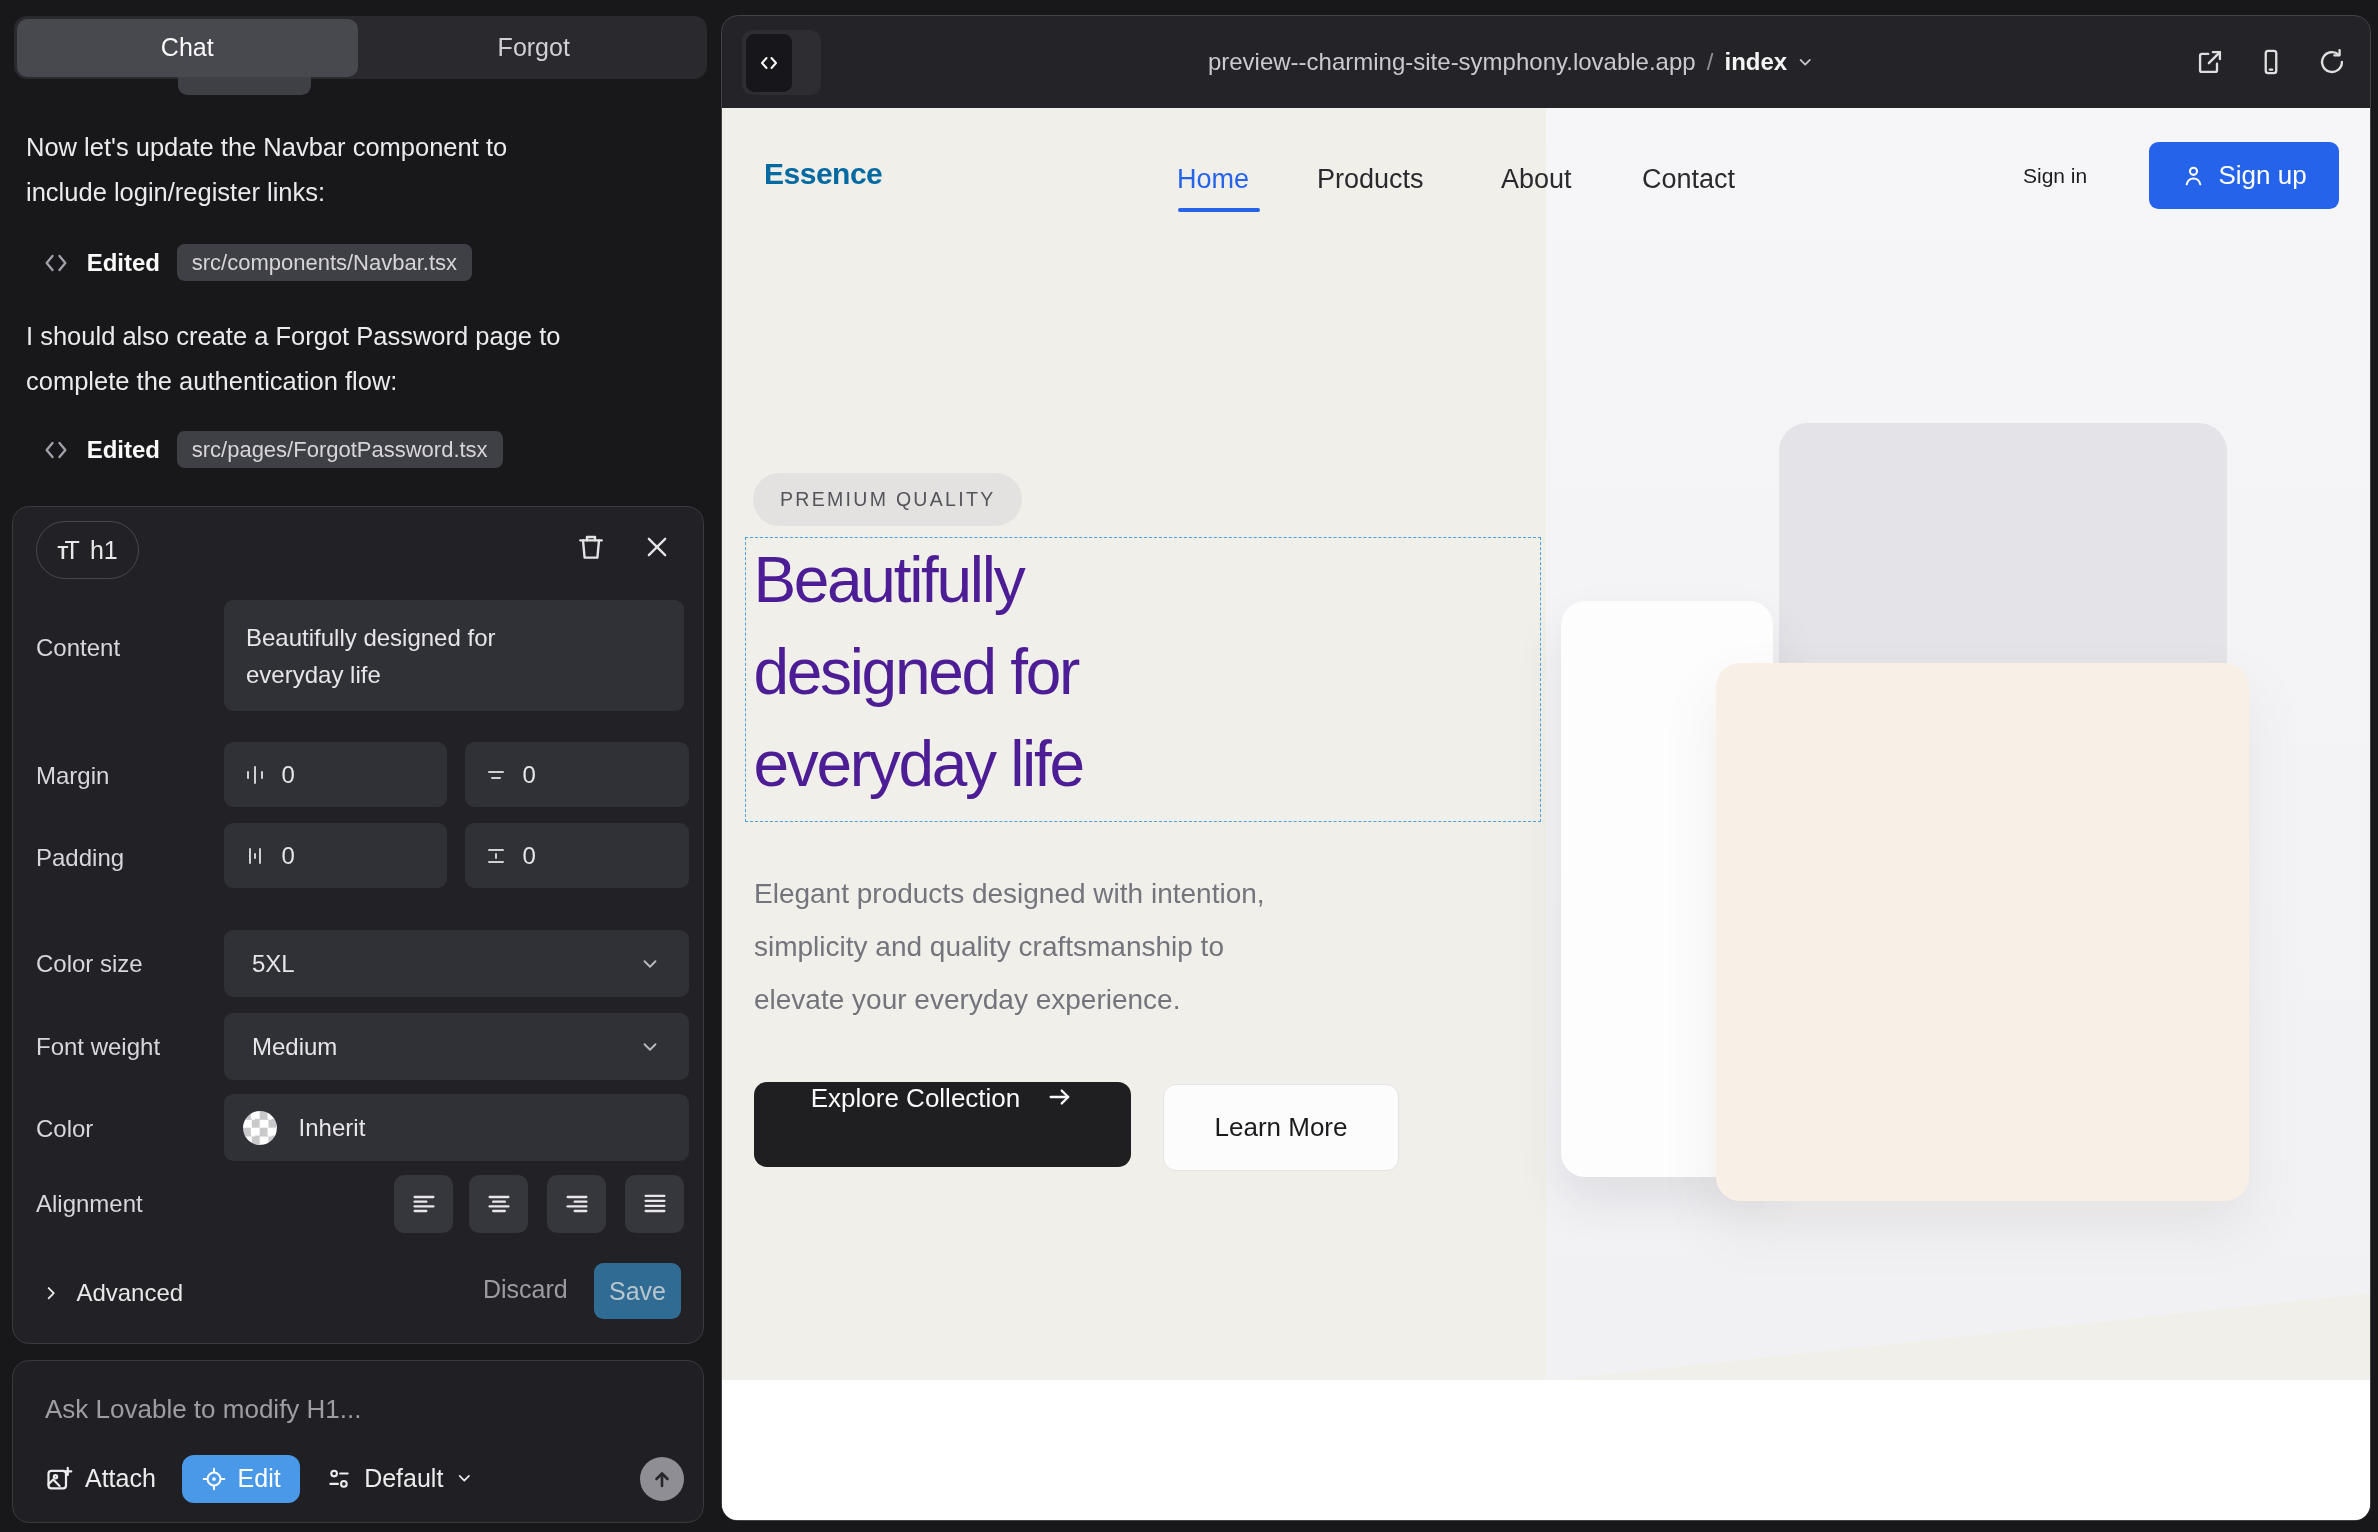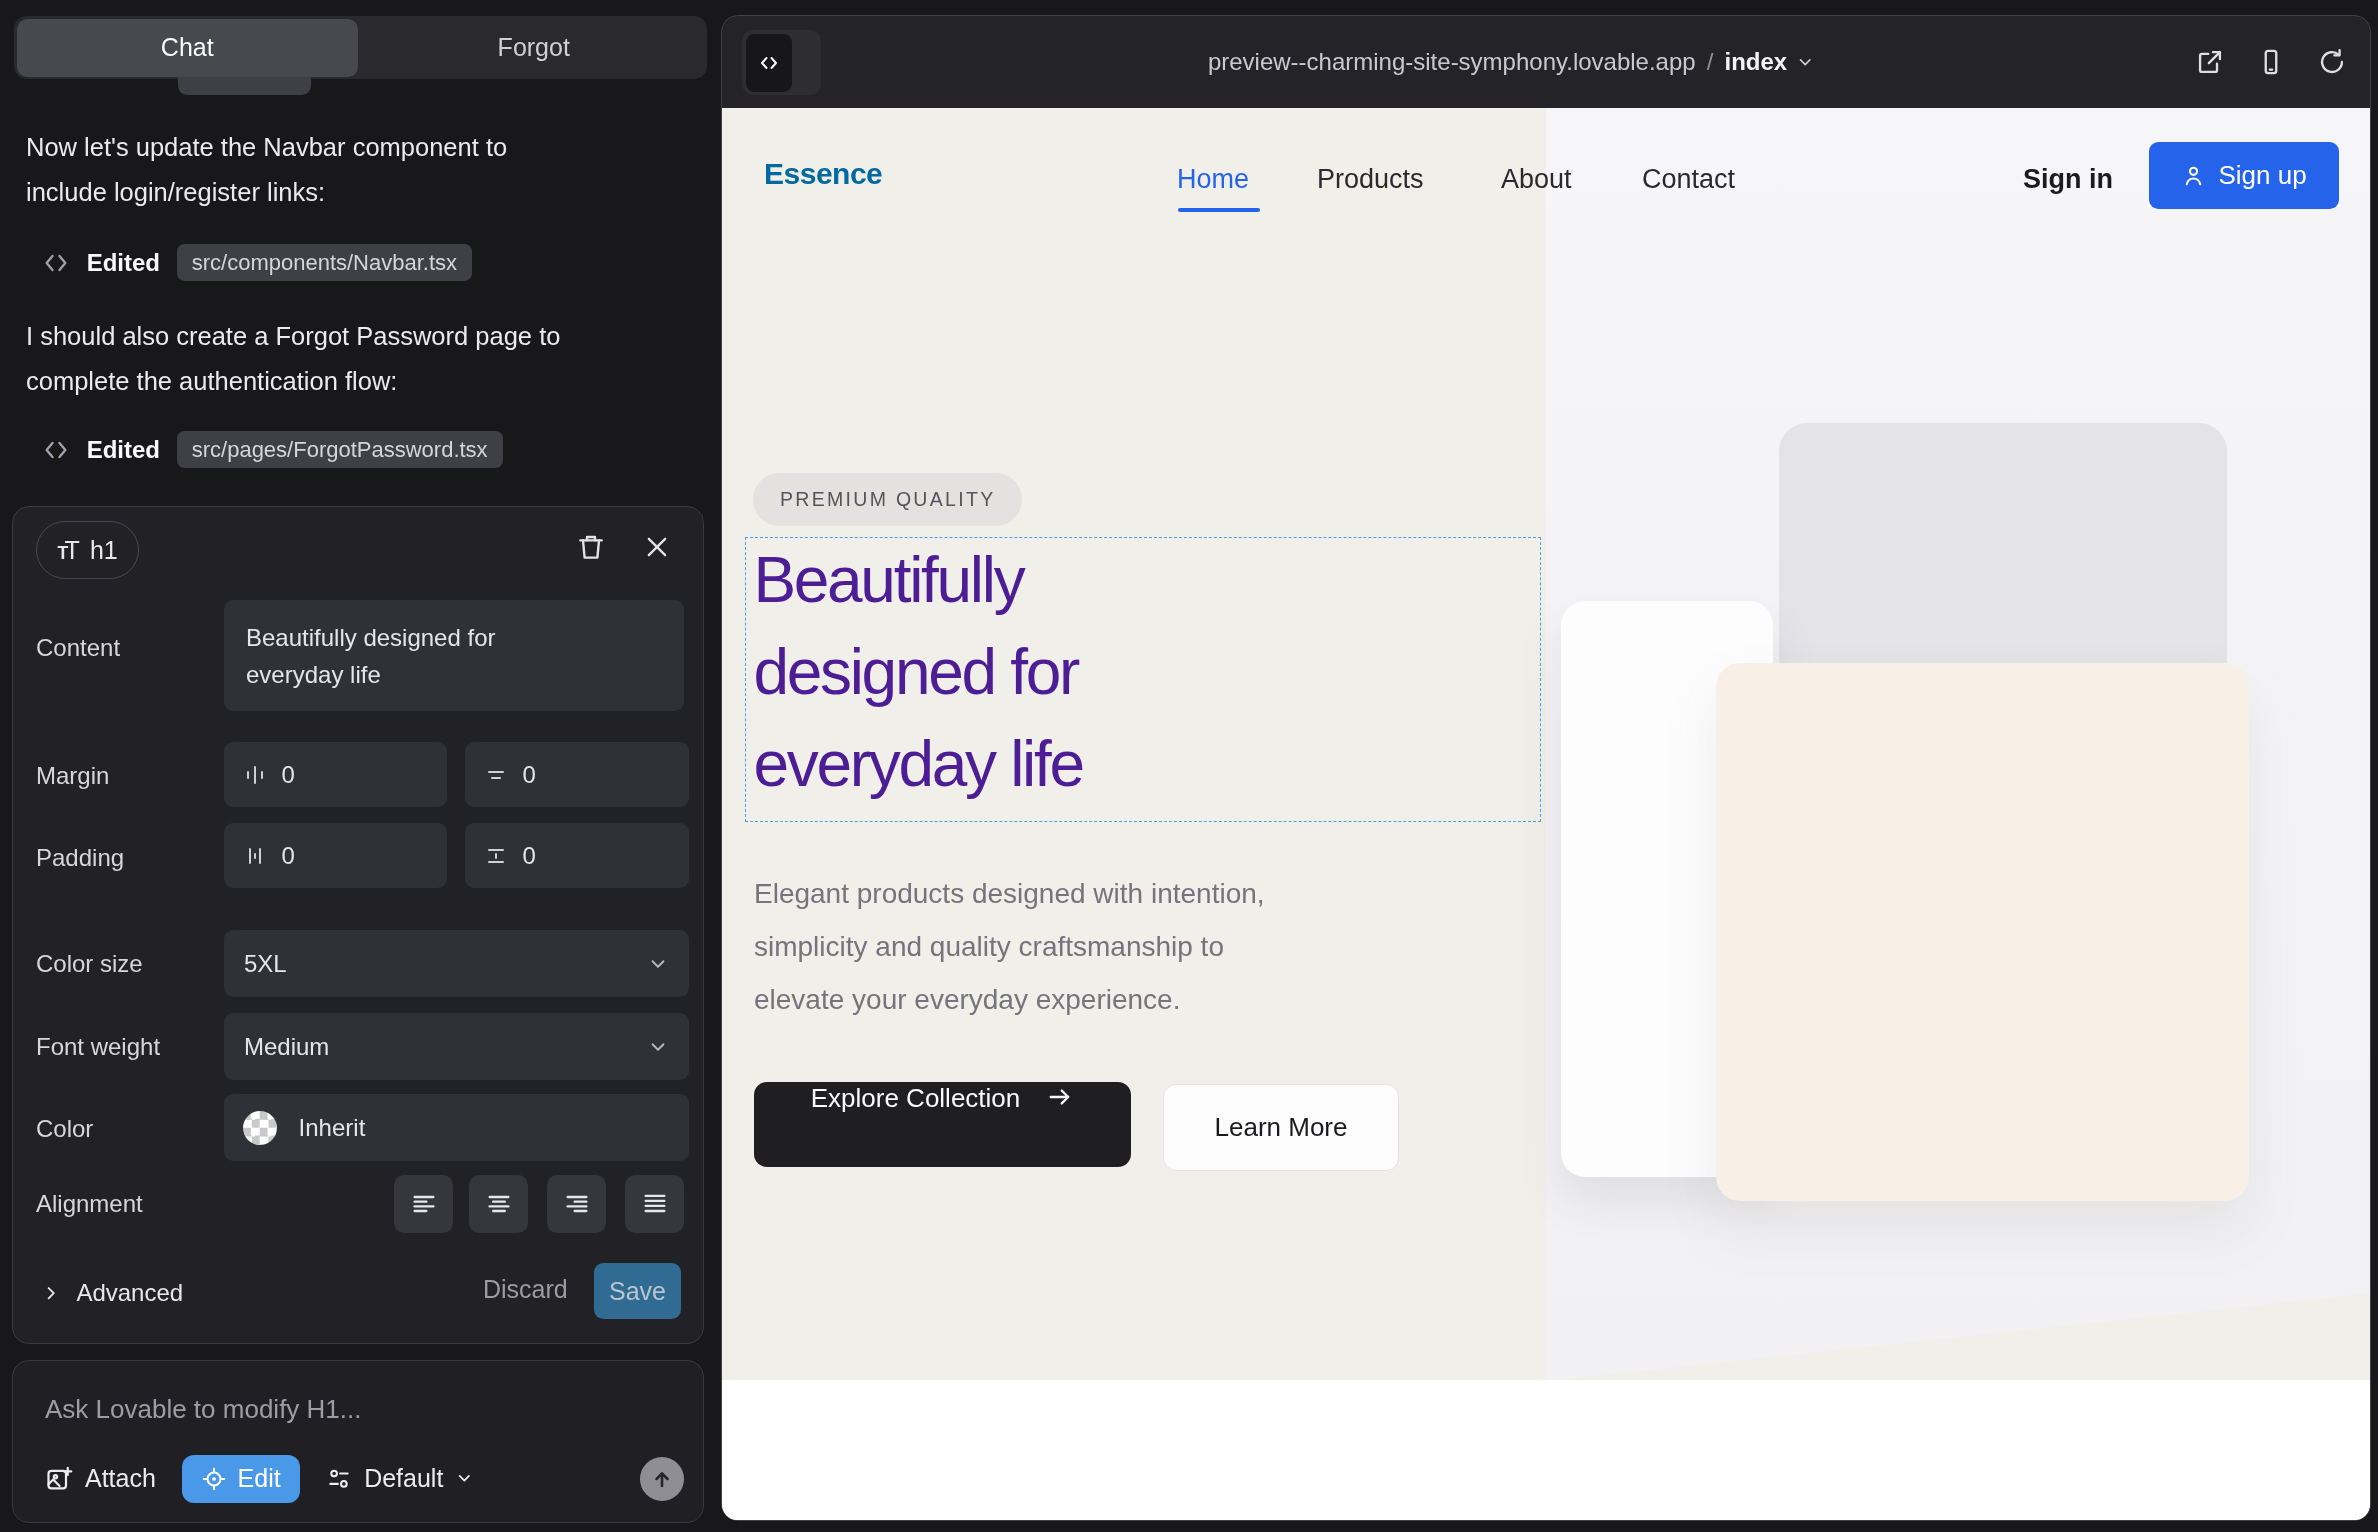--- a/index.html
+++ b/index.html
@@ -23,21 +23,21 @@
   .inspector{position:absolute;left:12px;top:506px;width:692px;height:838px;background:#222226;border:1.9px solid #3a3a41;border-radius:16.7px;box-sizing:border-box;}
   .tagpill{position:absolute;left:23px;top:14px;height:58px;padding:0 20.4px;border:1.9px solid #47474f;border-radius:30px;display:inline-flex;align-items:center;gap:10.2px;box-sizing:border-box;color:#e8e8ea;}
   .t-sm{font-size:17.6px;font-weight:600;transform:translateY(-1.9px);}
   .t-lg{font-size:25px;font-weight:500;margin-left:-3.7px;}
   .tagname{font-size:25px;color:#e8e8ea;}
   .icon-btn{position:absolute;color:#e4e4e7;background:none;border:none;padding:0;cursor:pointer;}
   .flabel{position:absolute;left:23px;font-size:24px;color:#d7d7db;}
   .fbox{position:absolute;background:#303037;border-radius:9.3px;box-sizing:border-box;color:#e6e6e9;font-size:24px;}
   .inputrow{display:flex;align-items:center;gap:15px;padding:0 18.6px;height:100%;}
   .inputrow .ic{color:#cfcfd4;}
-  .selrow{display:flex;align-items:center;justify-content:space-between;padding:0 20px;height:100%;}
+  .selrow{display:flex;align-items:center;justify-content:space-between;padding:0 28px;height:100%;}
   .alignbtn{position:absolute;width:59px;height:58px;background:#36363d;border-radius:10.2px;border:none;display:flex;align-items:center;justify-content:center;color:#e8e8ea;cursor:pointer;}
   .swatch{width:34px;height:34px;border-radius:50%;background:repeating-conic-gradient(#ffffff 0% 25%, #c9c9cc 0% 50%) 0 0/16.7px 16.7px;}
   .adv{position:absolute;left:28px;display:flex;align-items:center;gap:15px;color:#e8e8ea;font-size:24px;}
   .ghostbtn{position:absolute;background:none;border:none;color:#9b9ba2;font-size:25px;cursor:pointer;}
   .savebtn{position:absolute;border:none;border-radius:9.3px;font-size:25px;cursor:pointer;}
 
   
   .composer{position:absolute;left:12px;top:1360px;width:692px;height:163px;background:#202024;border:1.9px solid #38383e;border-radius:16.7px;box-sizing:border-box;}
   .composer .ph{position:absolute;left:32px;top:33px;font-size:26px;color:#9d9da4;}
   .composer .row{position:absolute;left:32px;right:18.6px;bottom:19.5px;display:flex;align-items:center;gap:26px;}
@@ -63,21 +63,21 @@
   .shape-gray{position:absolute;left:1057px;top:315px;width:448px;height:506px;background:#e3e3e8;border-radius:28px;}
   .shape-white{position:absolute;left:839px;top:493px;width:212px;height:576px;background:#fdfdfe;border-radius:24px;box-shadow:0 23px 46px rgba(60,60,80,.10);}
   .shape-beige{position:absolute;left:994px;top:555px;width:533px;height:538px;background:#f8efe7;border-radius:24px;box-shadow:0 28px 56px rgba(120,100,80,.10);}
   .wedge{position:absolute;left:824px;top:1185px;width:826px;height:88px;background:#f1efe9;clip-path:polygon(0 100%,100% 0,100% 100%);}
   .whitestrip{position:absolute;left:0;top:1272px;right:0;height:143px;background:#ffffff;}
 
   .brand{position:absolute;left:42px;top:49px;font-size:30px;font-weight:700;letter-spacing:-0.5px;color:#0369a1;}
   .navlink{position:absolute;top:56px;font-size:27px;color:#2a2a2e;text-decoration:none;cursor:pointer;}
   .navlink.active{color:#2563eb;}
   .nav-underline{position:absolute;left:456px;top:100px;width:82px;height:3.7px;background:#2563eb;border-radius:1.9px;}
-  .signin{position:absolute;left:1301px;top:56px;font-size:27px;color:#1c1c1f;text-decoration:none;cursor:pointer;font-weight:bold;}
+  .signin{position:absolute;left:1301px;top:56px;font-size:21px;color:#1c1c1f;text-decoration:none;cursor:pointer;}
   .signup{position:absolute;left:1427px;top:34px;width:190px;height:67px;background:#2563eb;color:#fff;border:none;border-radius:9.3px;display:flex;align-items:center;justify-content:center;gap:12px;font-size:26px;cursor:pointer;}
 
   .badge{position:absolute;left:31px;top:365px;height:53px;padding:0 27px;border-radius:27px;background:#e4e2e1;display:inline-flex;align-items:center;font-size:19.5px;letter-spacing:2.3px;color:#54545b;font-weight:500;}
   .selbox{position:absolute;left:23px;top:429px;width:796px;height:285px;border:1.9px dashed #4aa0e0;box-sizing:border-box;}
   .hero-h{position:absolute;left:7.4px;top:-3.7px;font-size:64px;line-height:92px;font-weight:500;letter-spacing:-2.3px;color:#4c1d95;}
   .hero-p{position:absolute;left:32px;top:759px;font-size:28px;line-height:53px;color:#74747c;}
   .cta-dark{position:absolute;left:32px;top:974px;width:377px;height:85px;background:#1f1f22;color:#fafafa;border:none;border-radius:13px;display:flex;align-items:flex-start;justify-content:center;gap:26px;font-size:26px;cursor:pointer;}
   .cta-light{position:absolute;left:441px;top:976px;width:236px;height:87px;background:#fcfcfd;color:#1b1b1e;border:1.9px solid #e4e4e6;box-sizing:border-box;border-radius:13px;display:flex;align-items:center;justify-content:center;font-size:26px;cursor:pointer;}
 </style>
 </head>

